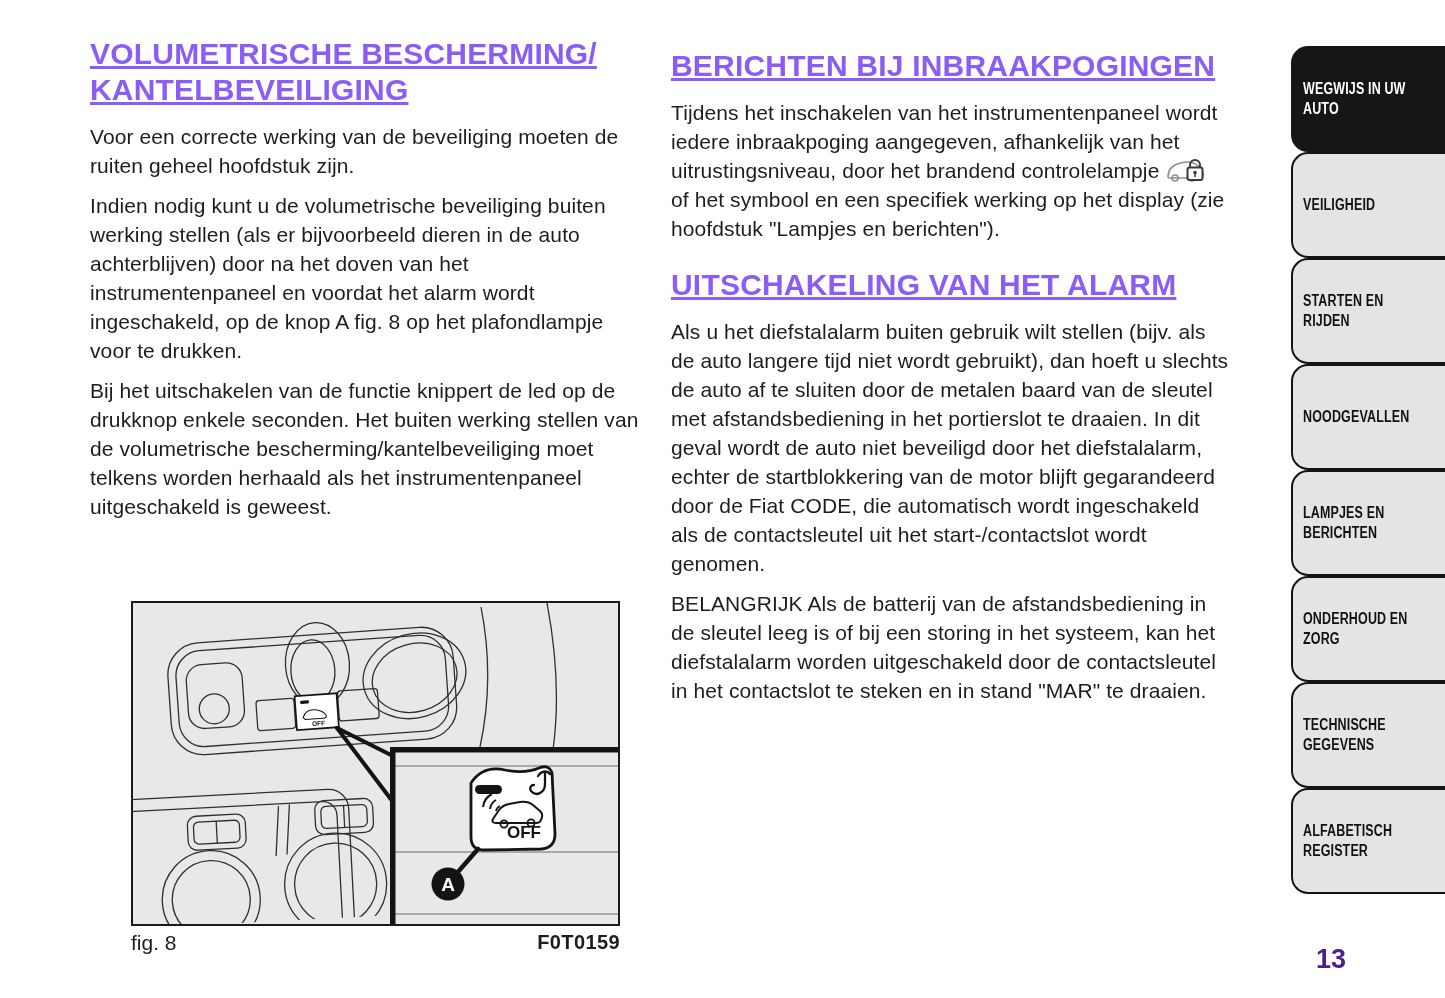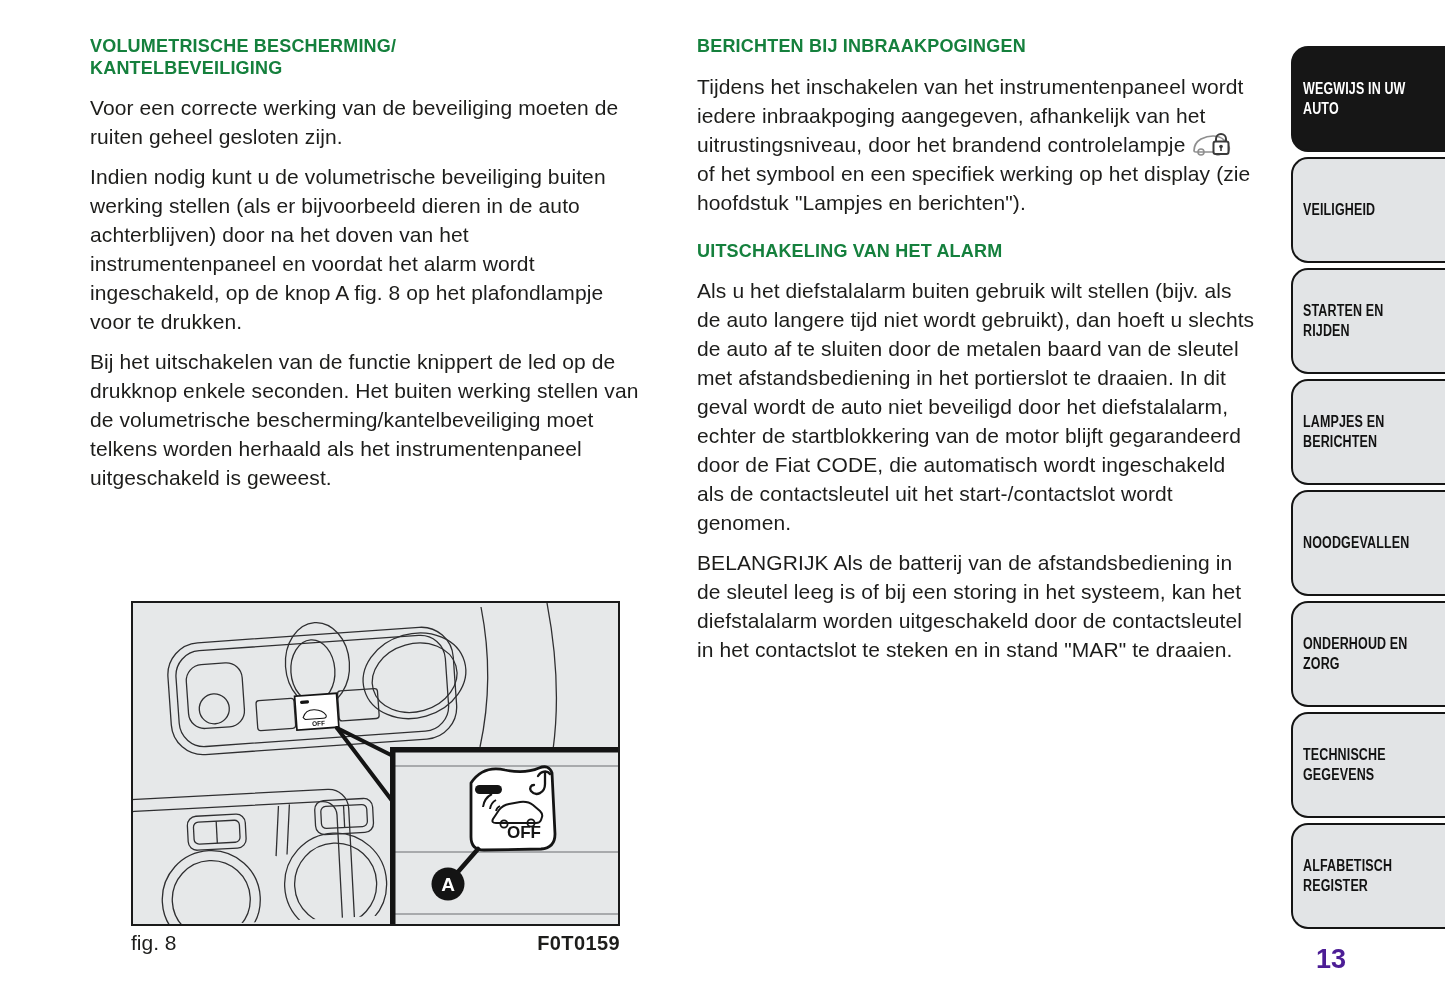--- a/index.html
+++ b/index.html
@@ -2,42 +2,42 @@
 <html><head>
 <meta charset="utf-8">
 <style>
   html,body{margin:0;padding:0;background:#ffffff;}
   .page{
     position:relative;width:1445px;height:998px;background:#ffffff;
     font-family:"Liberation Sans", sans-serif;color:#1d1d1b;overflow:hidden;
   }
   .col{position:absolute;top:36px;}
   .col-left{left:90px;width:557px;}
-  .col-right{left:697px;width:560px;}
+  .col-right{left:671px;width:560px;margin-top:12px;}
   .heading{
-    font-size:18px;font-weight:bold;letter-spacing:0.2px;line-height:1.2;
-    margin:0 0 14px 0;white-space:pre-line;color:#15803d;
+    font-size:30px;font-weight:bold;letter-spacing:0.2px;line-height:1.2;
+    margin:0 0 14px 0;white-space:pre-line;color:#8b5cf6;text-decoration:underline;
   }
   .heading.second{margin-top:24px;}
   .body-text{
     font-size:21px;line-height:29px;letter-spacing:0.1px;margin:0 0 11px 0;
   }
   .inline-icon{display:inline-block;vertical-align:-6px;margin:0 7px;}
   
   .figure-wrap{position:absolute;left:131px;top:601px;width:489px;height:325px;}
   .figure-caption-row{
     position:absolute;left:131px;top:931px;width:489px;
-    display:flex;justify-content:space-between;align-items:center;
+    display:flex;justify-content:space-between;align-items:flex-start;
   }
   .fig-label{font-size:21px;}
   .fig-code{font-size:20px;font-weight:bold;letter-spacing:0.4px;}
   
   .sidebar{position:absolute;top:46px;right:0;width:154px;}
   .tab{
-    box-sizing:border-box;height:106px;margin-bottom:5px;
+    box-sizing:border-box;height:106px;
     background:#e2e4e6;border:2.5px solid #141414;border-right:none;
     border-radius:17px 0 0 17px;
     display:flex;align-items:center;padding-left:10px;justify-content:flex-end;
   }
   .tab.active{background:#161616;border-color:#161616;}
   .tab .tab-label{
     font-size:16px;font-weight:bold;line-height:1.25;letter-spacing:0.2px;
     color:#121212;white-space:pre-line;
     transform:scaleX(0.78);transform-origin:left center;width:128%;
   }
@@ -48,21 +48,21 @@
   }
 </style>
 </head>
 <body>
 
 <div class="page">
 
   <div class="col col-left">
     <h1 class="heading">VOLUMETRISCHE BESCHERMING/
 KANTELBEVEILIGING</h1>
-    <p class="body-text">Voor een correcte werking van de beveiliging moeten de ruiten geheel gesloten zijn.</p>
+    <p class="body-text">Voor een correcte werking van de beveiliging moeten de ruiten geheel hoofdstuk zijn.</p>
     <p class="body-text">Indien nodig kunt u de volumetrische beveiliging buiten werking stellen (als er bijvoorbeeld dieren in de auto achterblijven) door na het doven van het instrumentenpaneel en voordat het alarm wordt ingeschakeld, op de knop A fig. 8 op het plafondlampje voor te drukken.</p>
     <p class="body-text">Bij het uitschakelen van de functie knippert de led op de drukknop enkele seconden. Het buiten werking stellen van de volumetrische bescherming/kantelbeveiliging moet telkens worden herhaald als het instrumentenpaneel uitgeschakeld is geweest.</p>
   </div>
 
   <div class="col col-right">
     <h1 class="heading">BERICHTEN BIJ INBRAAKPOGINGEN</h1>
     <p class="body-text"><span>Tijdens het inschakelen van het instrumentenpaneel wordt iedere inbraakpoging aangegeven, afhankelijk van het uitrustingsniveau, door het brandend controlelampje</span><svg class="inline-icon" width="40" height="27" viewBox="0 0 40 27">
         <path d="M2,20 q0,-8 7,-12 q6,-3 12,-3 q7,0 11,4 l4,5 q2,3 1,5 l-1,2 l-32,0 q-2,-0.2 -2,-1 z" fill="none" stroke="#8f8f8f" stroke-width="1.7" stroke-linejoin="round"></path>
         <circle cx="9" cy="21" r="3" fill="none" stroke="#8f8f8f" stroke-width="1.6"></circle>
         <circle cx="26" cy="21" r="3" fill="none" stroke="#8f8f8f" stroke-width="1.6"></circle>
@@ -181,27 +181,27 @@
       <span class="tab-label">WEGWIJS IN UW
 AUTO</span>
     </div>
     <div class="tab">
       <span class="tab-label">VEILIGHEID</span>
     </div>
     <div class="tab">
       <span class="tab-label">STARTEN EN RIJDEN</span>
     </div>
     <div class="tab">
+      <span class="tab-label">NOODGEVALLEN</span>
+    </div>
+    <div class="tab">
       <span class="tab-label">LAMPJES EN
 BERICHTEN</span>
     </div>
     <div class="tab">
-      <span class="tab-label">NOODGEVALLEN</span>
-    </div>
-    <div class="tab">
       <span class="tab-label">ONDERHOUD EN
 ZORG</span>
     </div>
     <div class="tab">
       <span class="tab-label">TECHNISCHE
 GEGEVENS</span>
     </div>
     <div class="tab">
       <span class="tab-label">ALFABETISCH
 REGISTER</span>

